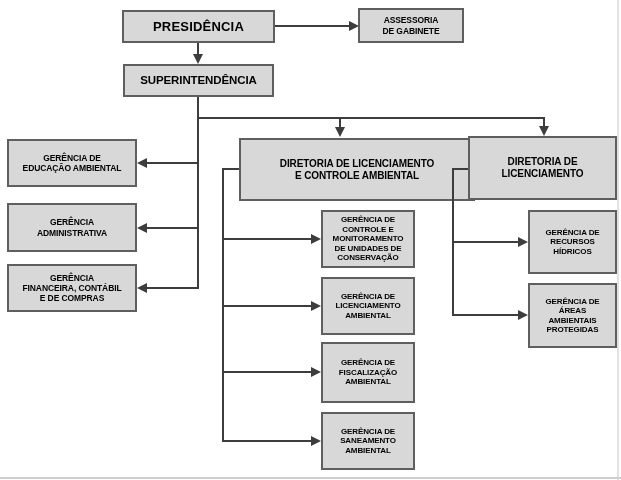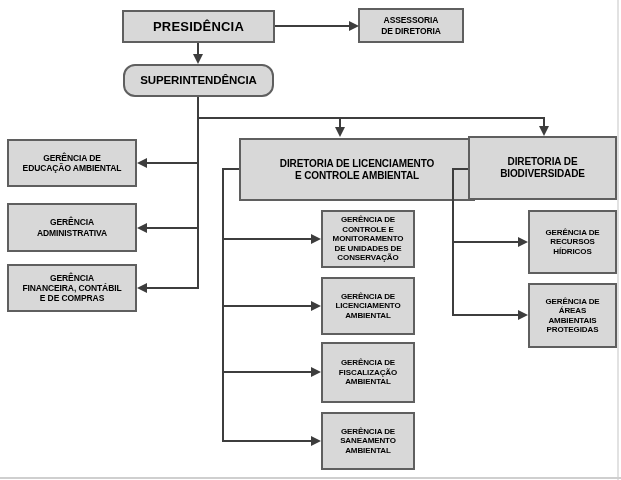--- a/index.html
+++ b/index.html
@@ -36,23 +36,23 @@
   .edge-b{position:absolute;left:0;top:477px;width:621px;height:2px;background:#cfcfcf;}
 </style>
 </head>
 <body>
 
 <div id="canvas">
 
   <div class="node xl" style="left:122px;top:10px;width:153px;height:33px;">PRESIDÊNCIA</div>
 
   <div class="node sm" style="left:358px;top:8px;width:106px;height:35px;">ASSESSORIA
-DE DIRETORIA</div>
+DE GABINETE</div>
 
-  <div class="node lg" style="left:123px;top:64px;width:151px;height:33px;border-radius:12px;">SUPERINTENDÊNCIA</div>
+  <div class="node lg" style="left:123px;top:64px;width:151px;height:33px;">SUPERINTENDÊNCIA</div>
 
   <div class="node sm" style="left:7px;top:139px;width:130px;height:48px;">GERÊNCIA DE
 EDUCAÇÃO AMBIENTAL</div>
 
   <div class="node sm" style="left:7px;top:203px;width:130px;height:49px;">GERÊNCIA
 ADMINISTRATIVA</div>
 
   <div class="node sm" style="left:7px;top:264px;width:130px;height:48px;">GERÊNCIA
 FINANCEIRA, CONTÁBIL
 E DE COMPRAS</div>
@@ -72,21 +72,21 @@
 
   <div class="node xs" style="left:321px;top:342px;width:94px;height:61px;">GERÊNCIA DE
 FISCALIZAÇÃO
 AMBIENTAL</div>
 
   <div class="node xs" style="left:321px;top:412px;width:94px;height:58px;">GERÊNCIA DE
 SANEAMENTO
 AMBIENTAL</div>
 
   <div class="node md" style="left:468px;top:136px;width:149px;height:64px;">DIRETORIA DE
-BIODIVERSIDADE</div>
+LICENCIAMENTO</div>
 
   <div class="node xs" style="left:528px;top:210px;width:89px;height:64px;">GERÊNCIA DE
 RECURSOS
 HÍDRICOS</div>
 
   <div class="node xs" style="left:528px;top:283px;width:89px;height:65px;">GERÊNCIA DE
 ÁREAS
 AMBIENTAIS
 PROTEGIDAS</div>
 

